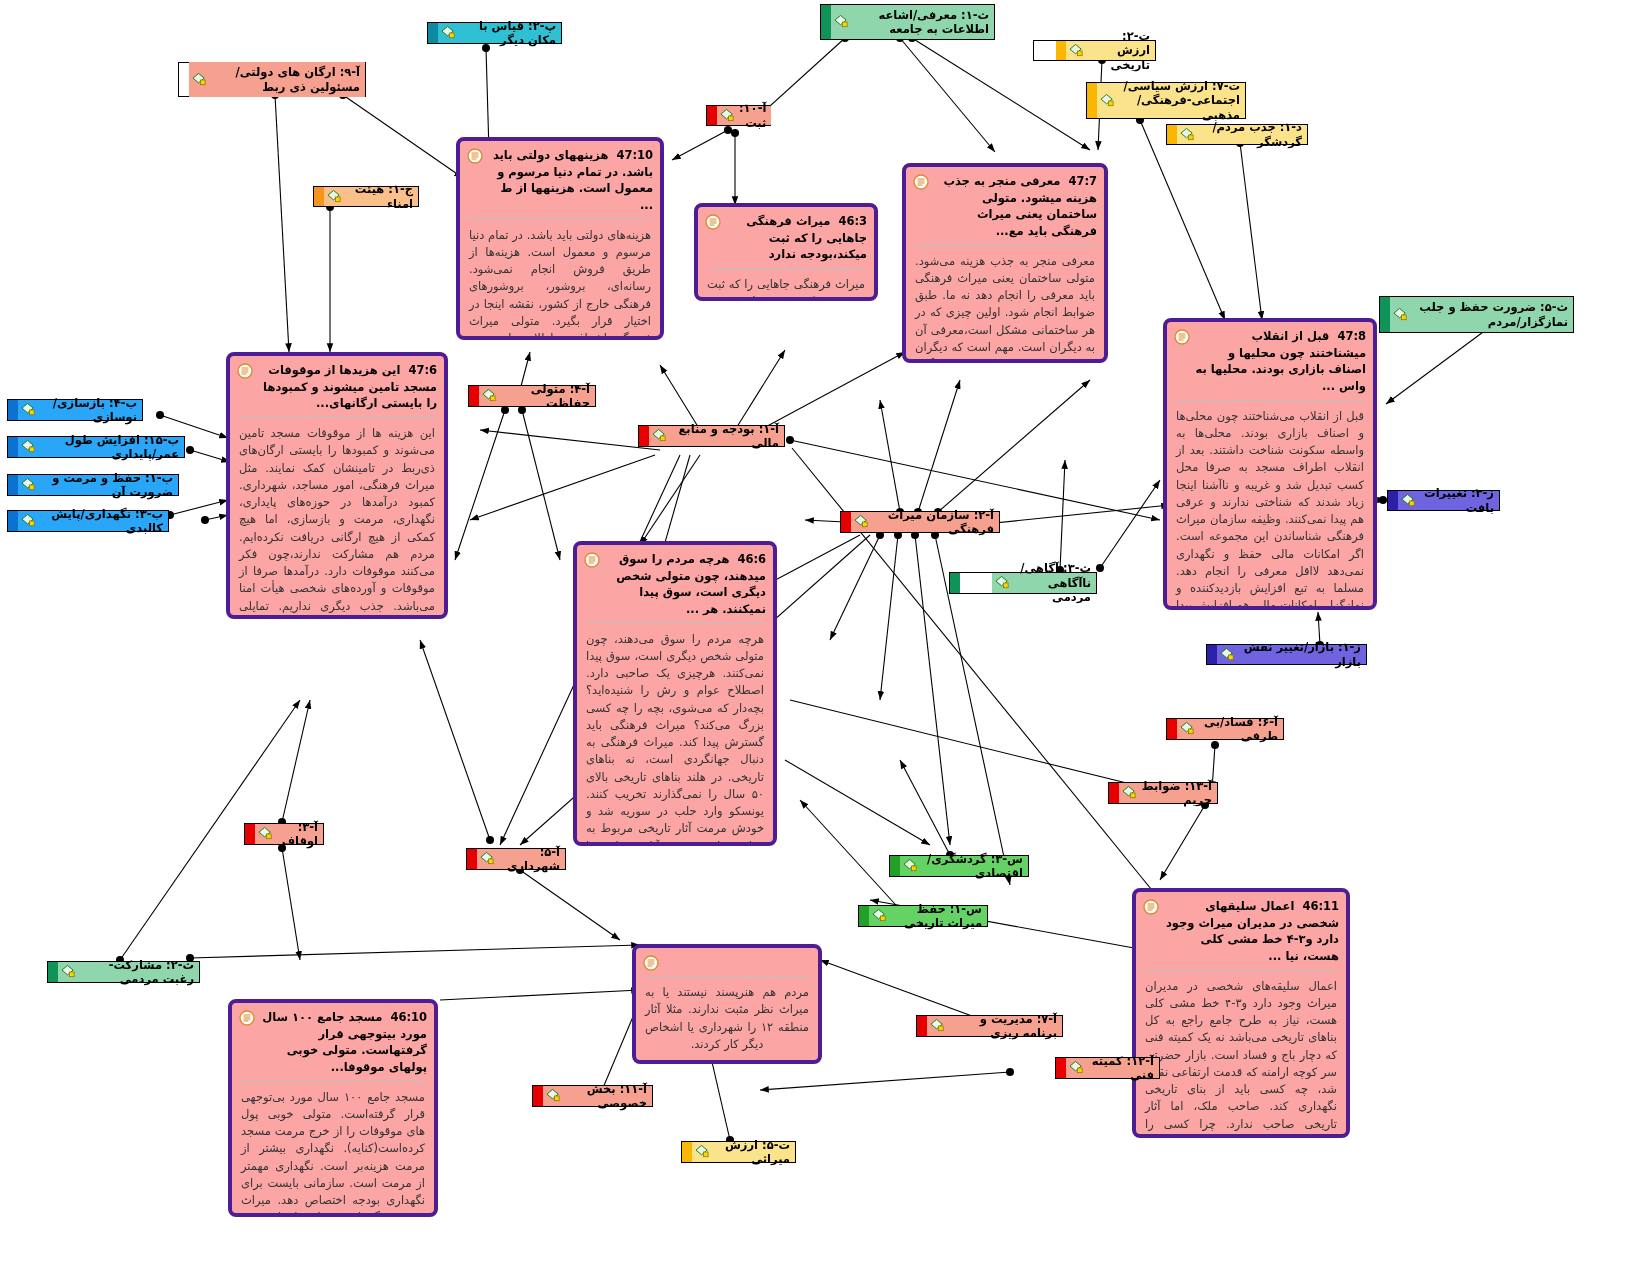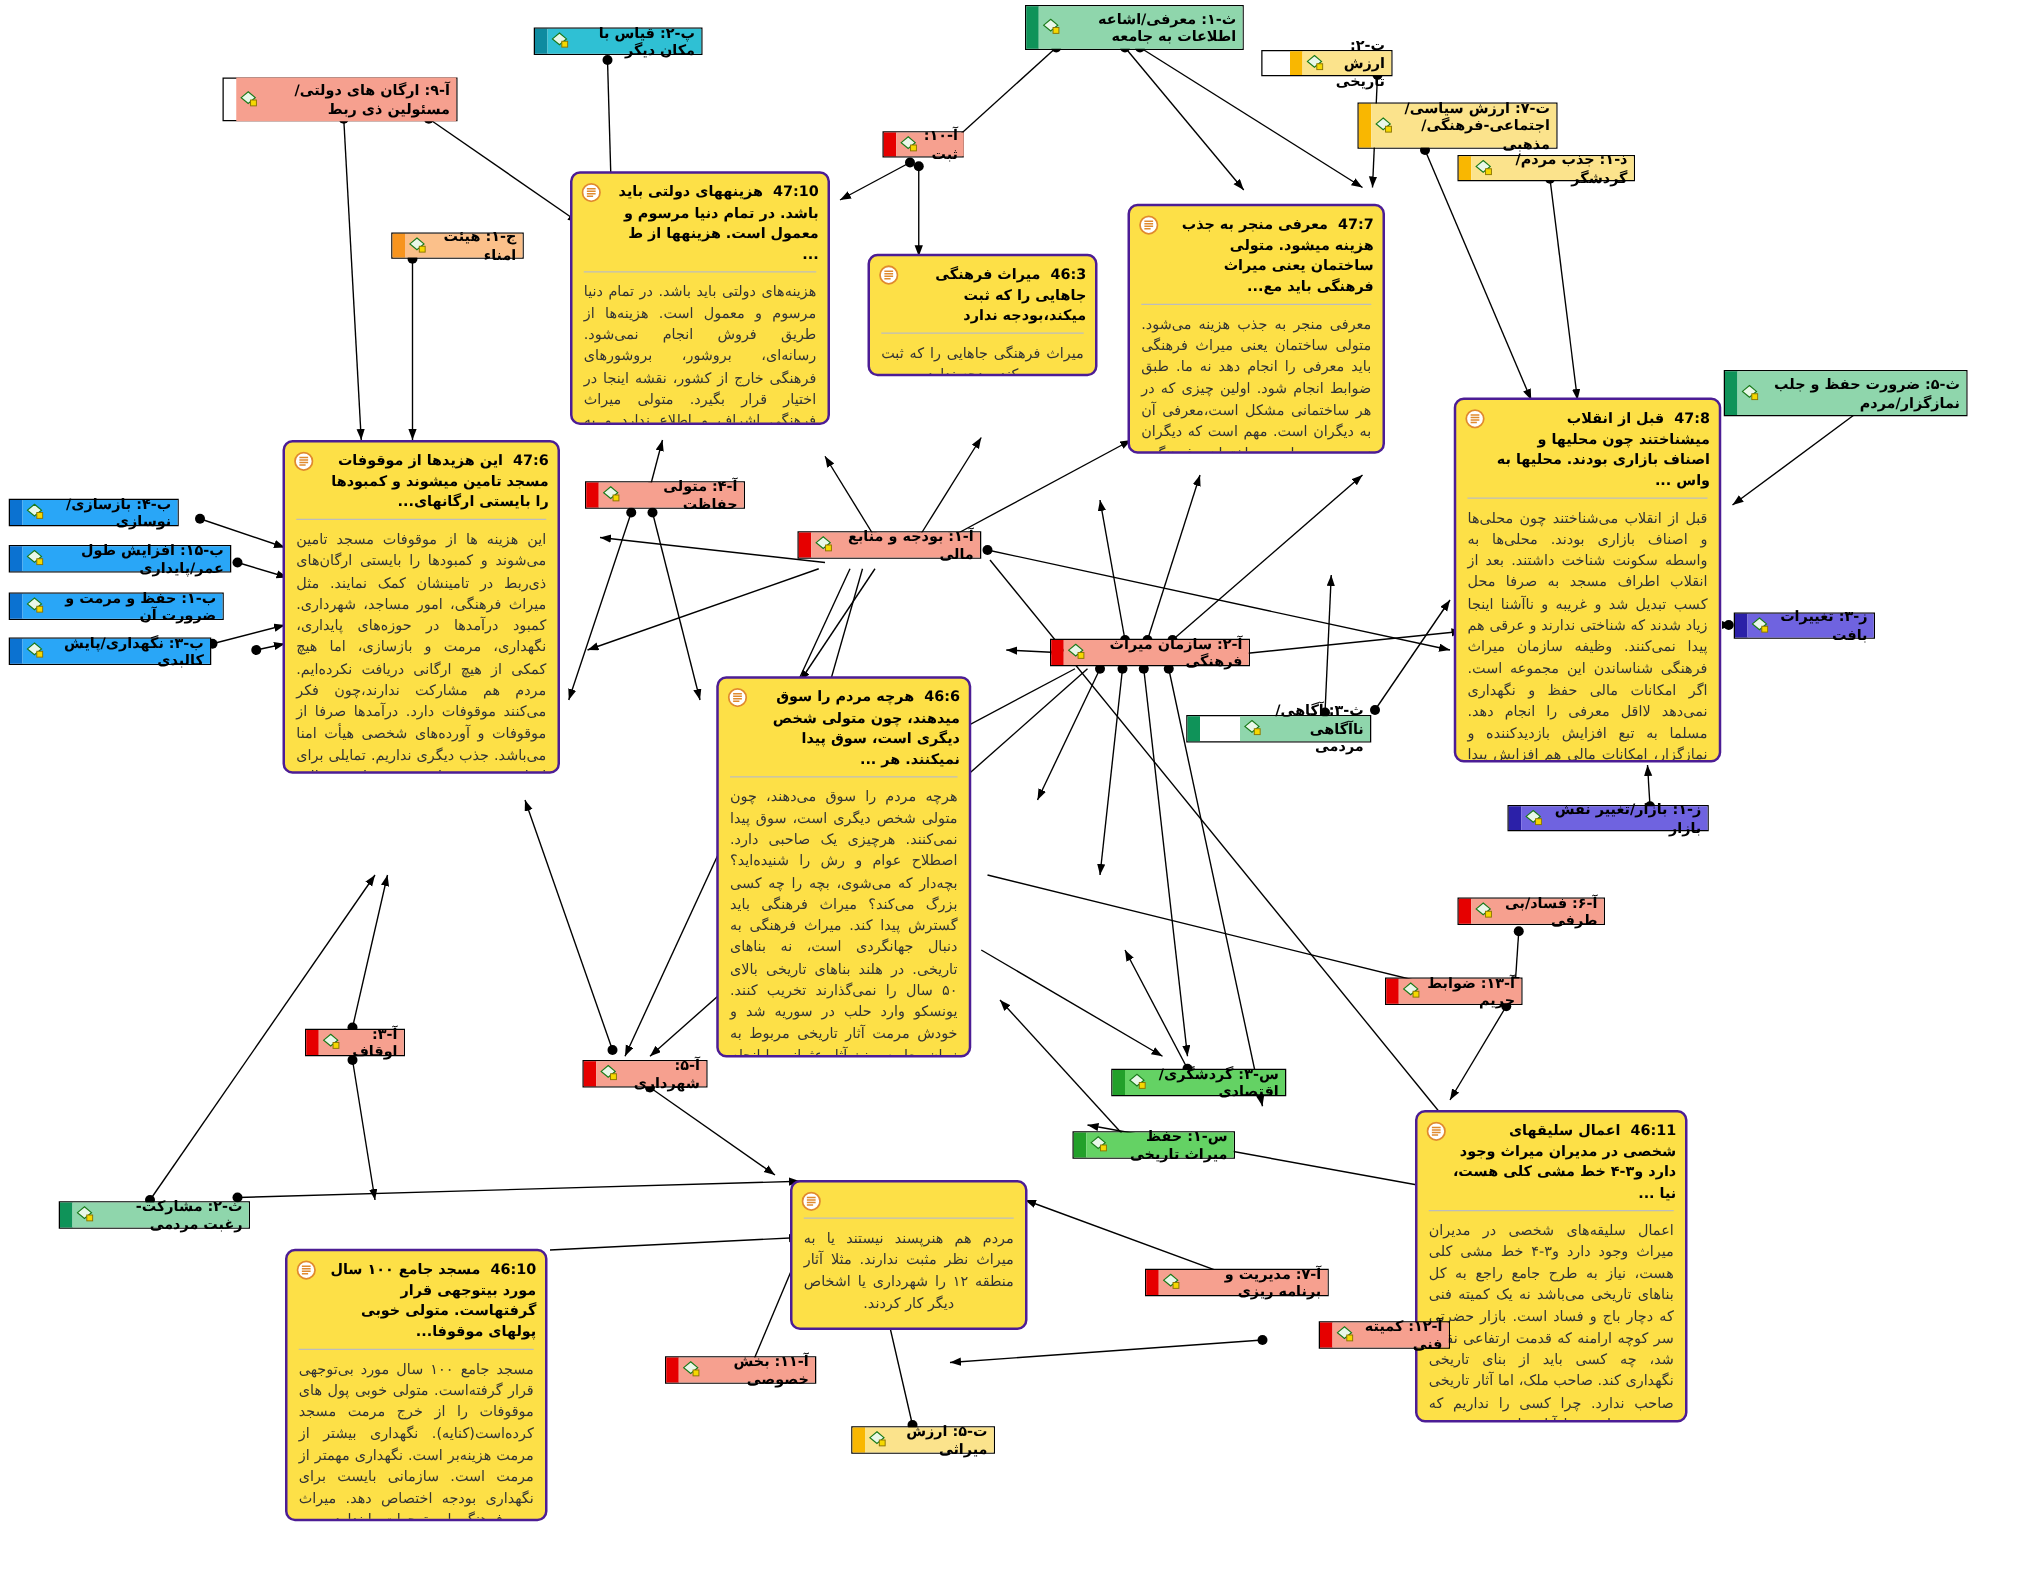--- a/index.html
+++ b/index.html
@@ -61,22 +61,22 @@
   .c-grn   .bar{background:#0f9359;} .c-grn   .body{background:#8fd6ac;color:#000;}
   .c-grn2  .bar{background:#22a02a;} .c-grn2  .body{background:#64d264;color:#000;}
   .c-blu   .bar{background:#0b72d1;} .c-blu   .body{background:#29a6f7;color:#000;}
   .c-pur   .bar{background:#2b20a8;} .c-pur   .body{background:#6f63e0;color:#000;}
   .c-teal  .bar{background:#0e8ba0;} .c-teal  .body{background:#2fc0d4;color:#000;}
 
   
   .memo{
     position:absolute;
     box-sizing:border-box;
-    background:#fde047;
-    border:2px solid #4c1d95;
+    background:#fca5a5;
+    border:4px solid #4c1d95;
     border-radius:8px;
     z-index:4;
     overflow:hidden;
   }
   .memo .head{
     display:flex;
     flex-direction:row-reverse;
     align-items:flex-start;
     gap:5px;
     padding:6px 7px 5px 7px;
@@ -282,21 +282,21 @@
     <span class="bar"></span>
     <span class="body">
       <svg class="gem" viewBox="0 0 16 16">
           <polygon points="7,1 13,6 7,11 1,6" fill="#e9f7e9" stroke="#1a7a1a" stroke-width="1"></polygon>
           <rect x="9" y="8" width="5" height="5" fill="#f5d800" stroke="#8a7400" stroke-width="0.8"></rect>
         </svg>
       <span class="lbl">پ-۲: قیاس با مکان دیگر</span>
     </span>
   </div>
 
-  <div class="code c-yel" style="left:1009px;top:40px;width:105px;height:21px;padding-left:22px;">
+  <div class="code c-yel" style="left:1033px;top:40px;width:123px;height:21px;padding-left:22px;">
     <span class="bar"></span>
     <span class="body">
       <svg class="gem" viewBox="0 0 16 16">
           <polygon points="7,1 13,6 7,11 1,6" fill="#e9f7e9" stroke="#1a7a1a" stroke-width="1"></polygon>
           <rect x="9" y="8" width="5" height="5" fill="#f5d800" stroke="#8a7400" stroke-width="0.8"></rect>
         </svg>
       <span class="lbl">ت-۲: ارزش تاریخی</span>
     </span>
   </div>
 

